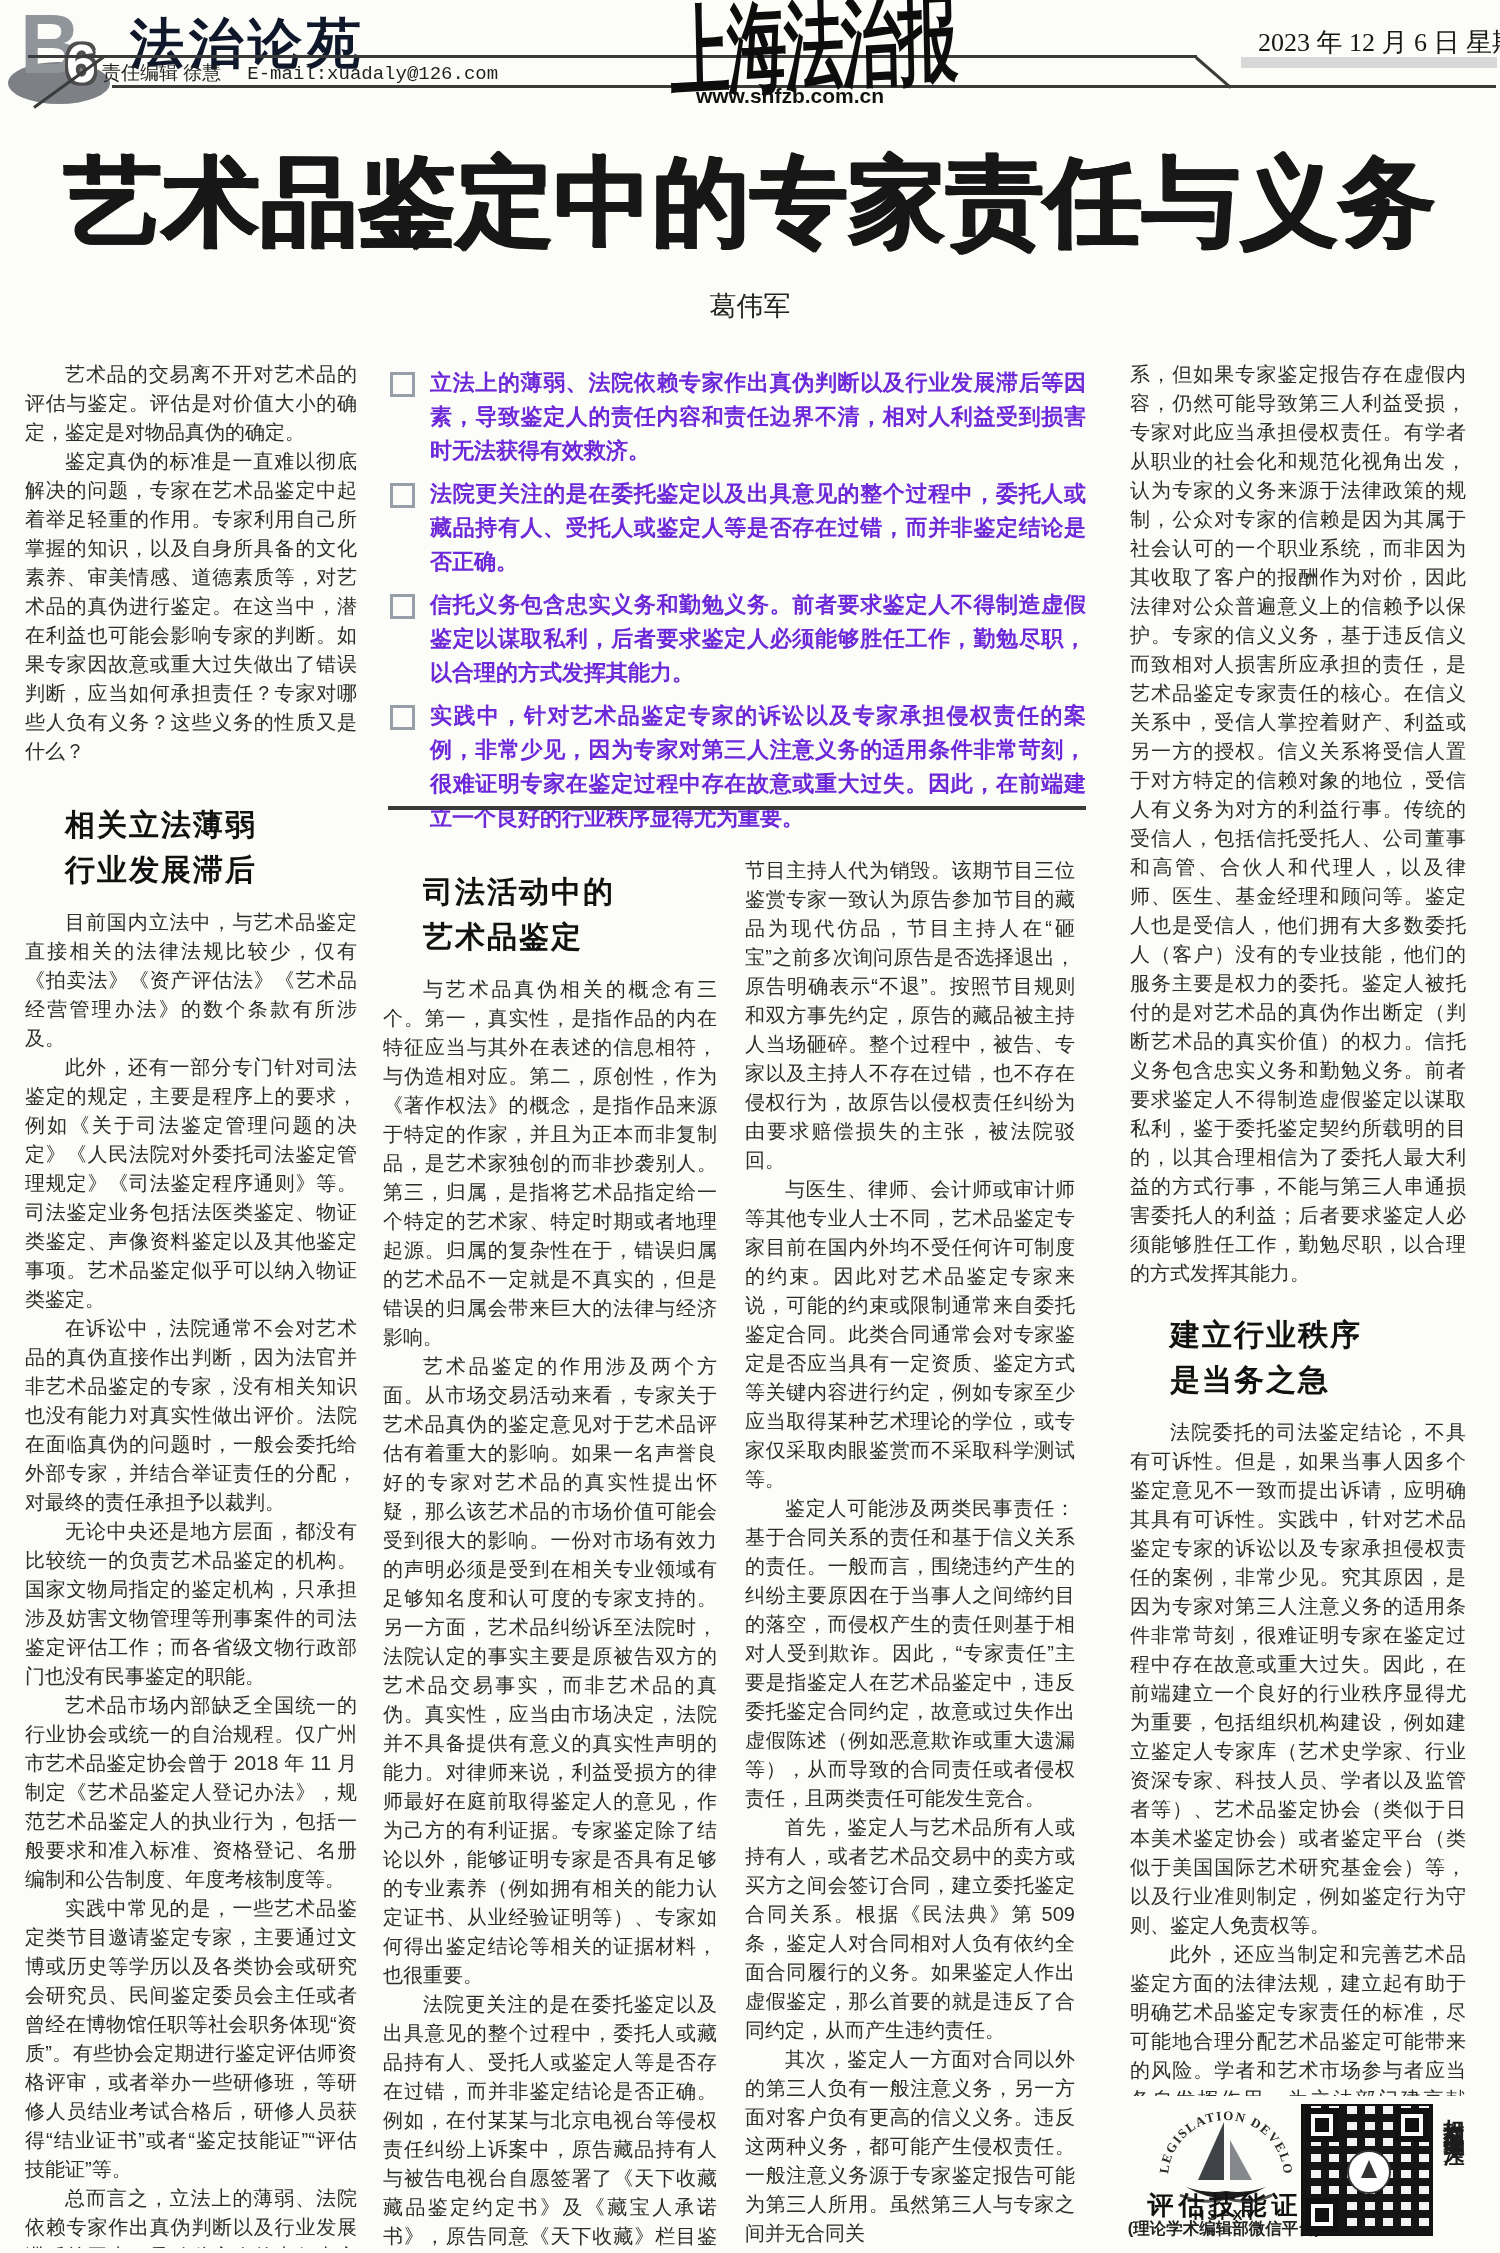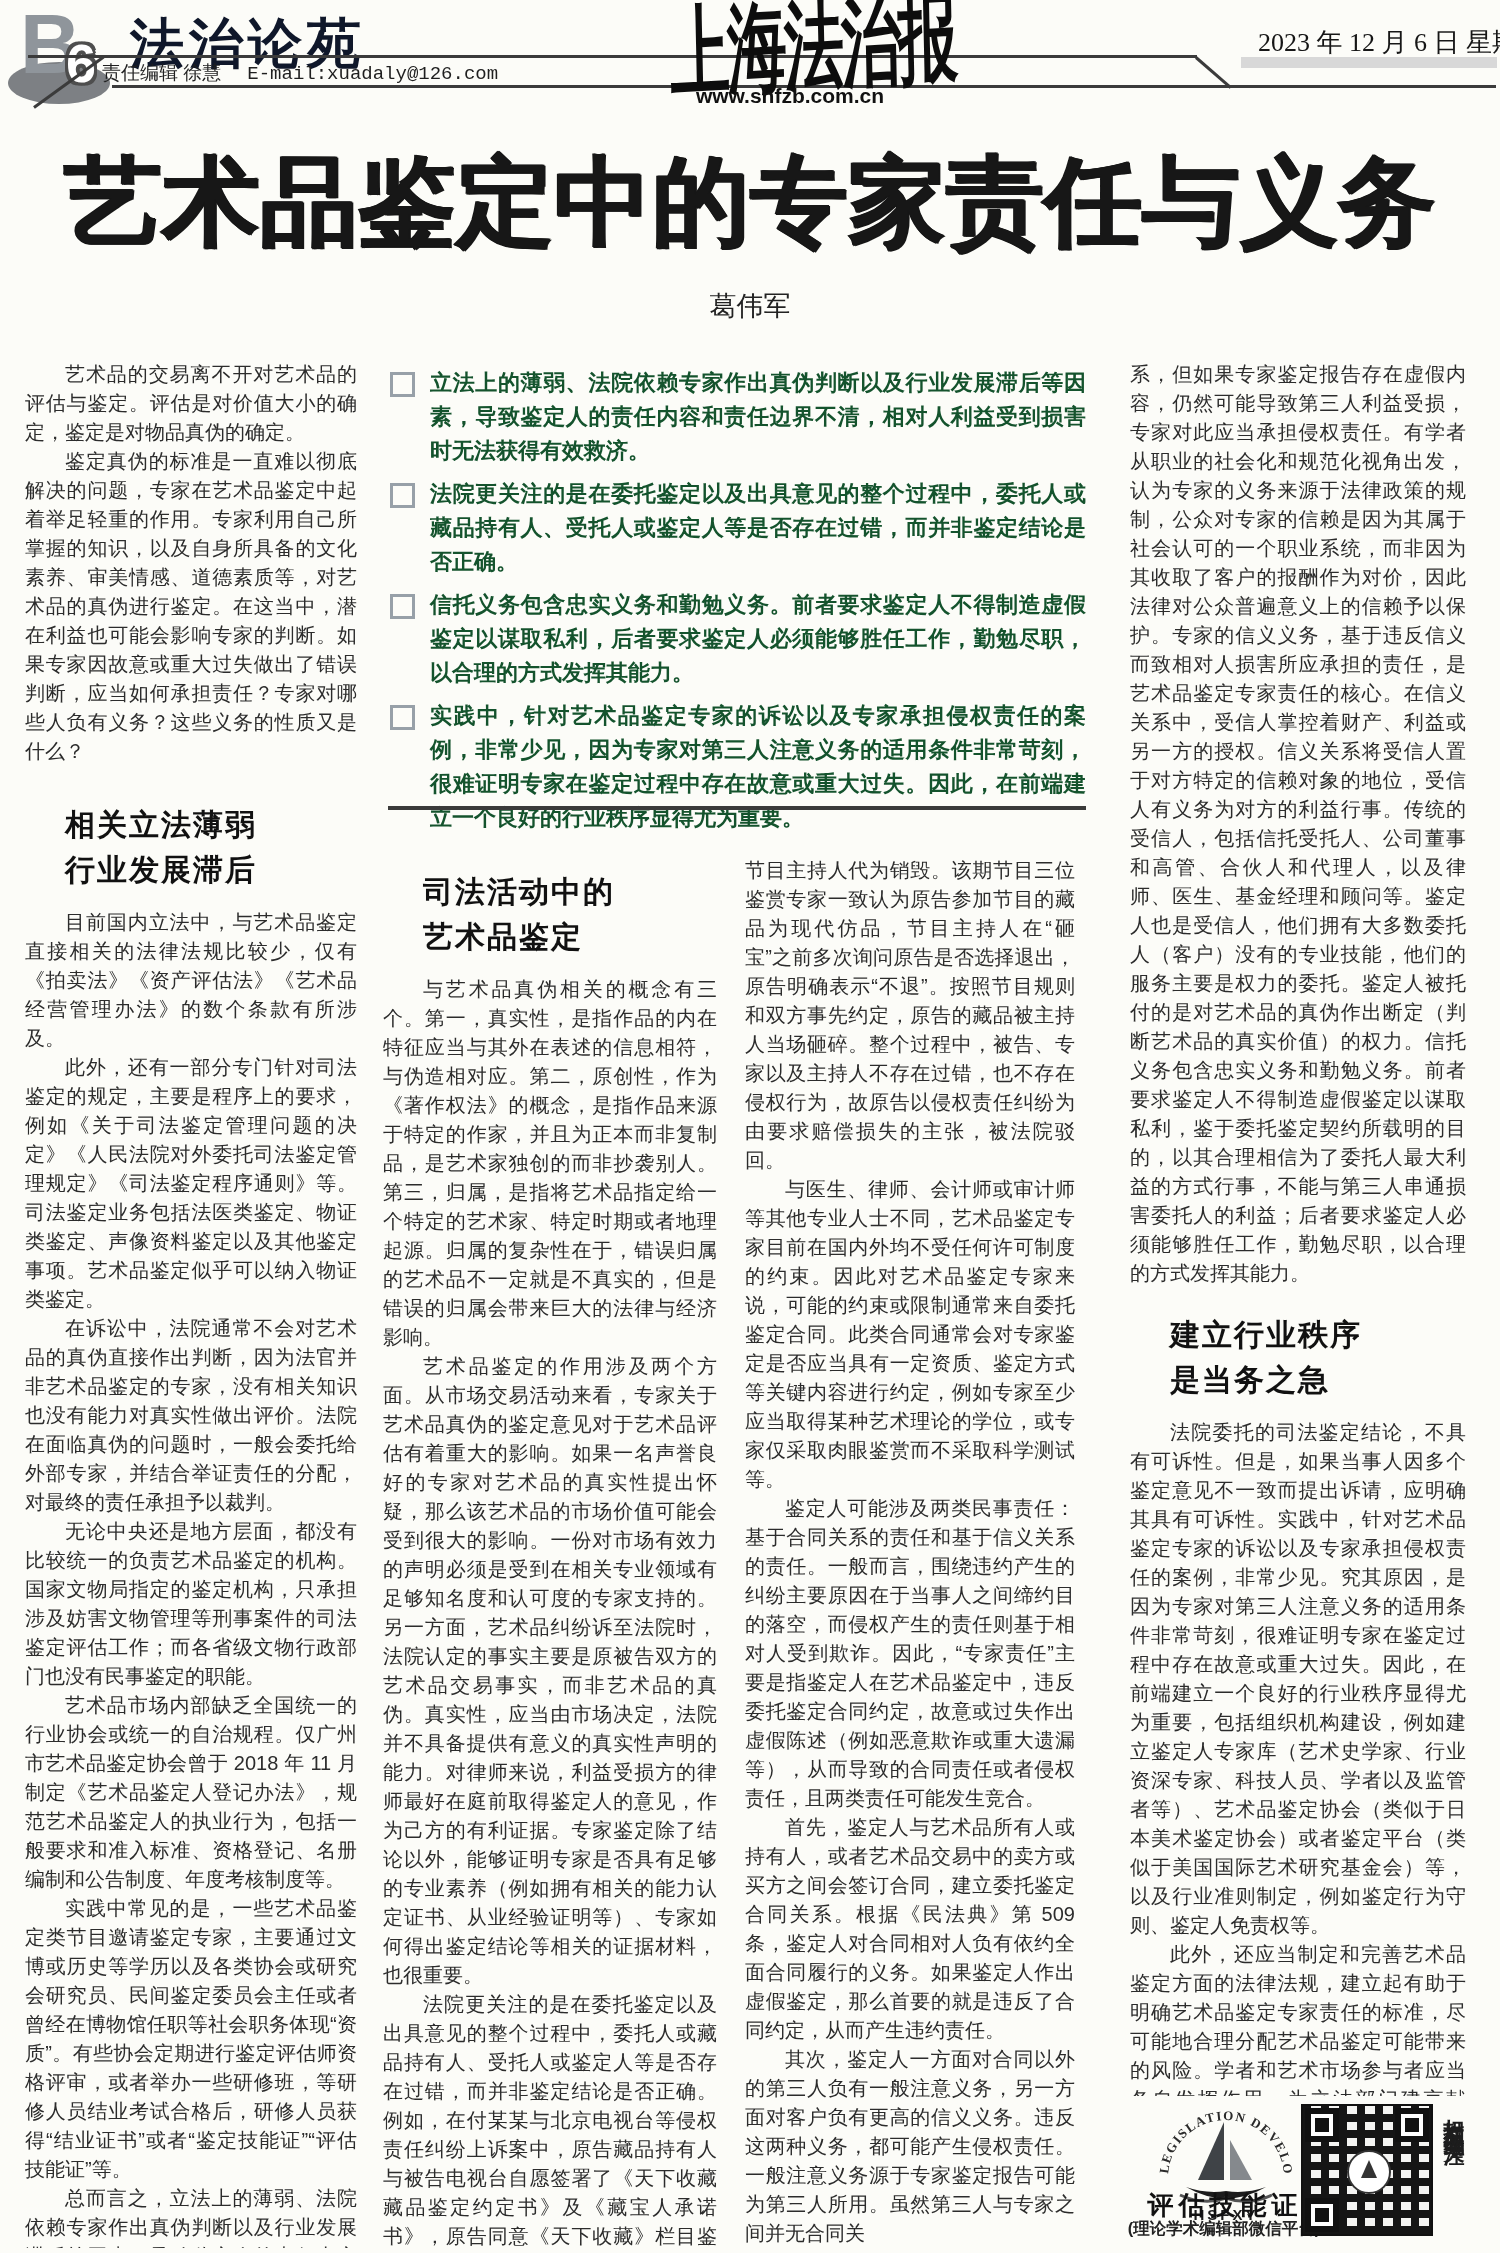--- a/index.html
+++ b/index.html
@@ -27,21 +27,21 @@
   .slash-left{position:absolute;left:34px;top:106px;width:86px;height:3px;background:#3b3b3b;transform-origin:left center;transform:rotate(-36deg);}
   .slash-right{position:absolute;left:1196px;top:56px;width:46px;height:3px;background:#3b3b3b;transform-origin:left center;transform:rotate(41deg);}
   
   .headline{position:absolute;left:0;top:138px;width:1500px;text-align:center;font-size:97px;font-weight:900;
     color:#171717;letter-spacing:1px;white-space:nowrap;
     text-shadow:1px 0 0 #171717,-1px 0 0 #171717,0 1px 0 #171717,2px 1px 0 #171717;}
   .author{position:absolute;left:0;top:288px;width:1500px;text-align:center;font-size:27px;color:#222;}
   
   .summary{position:absolute;left:390px;top:366px;width:696px;}
   .summary .item{display:flex;gap:15px;margin-bottom:9px;font-size:22px;line-height:34px;
-    color:#14532d;font-weight:600;text-align:justify;}
+    color:#6d28d9;font-weight:600;text-align:justify;}
   .summary .cb{flex:none;width:19px;height:19px;border:3px solid #97a0a8;margin-top:6px;background:transparent;}
   .summary-rule{position:absolute;left:388px;top:806px;width:698px;height:4px;background:#3a3a3a;}
   
   .col{position:absolute;font-size:20px;line-height:29px;text-align:justify;color:#2c2c2c;overflow:hidden;}
   .col p{margin:0;text-indent:2em;}
   .col p.cont{text-indent:0;}
   .col h2{font-size:30px;line-height:45px;font-weight:800;color:#111;white-space:pre-line;
     padding-left:40px;margin:24px 0 16px 0;letter-spacing:2px;}
   #col1{left:25px;top:360px;width:332px;height:1888px;}
   #col1 h2{margin-top:36px;}

